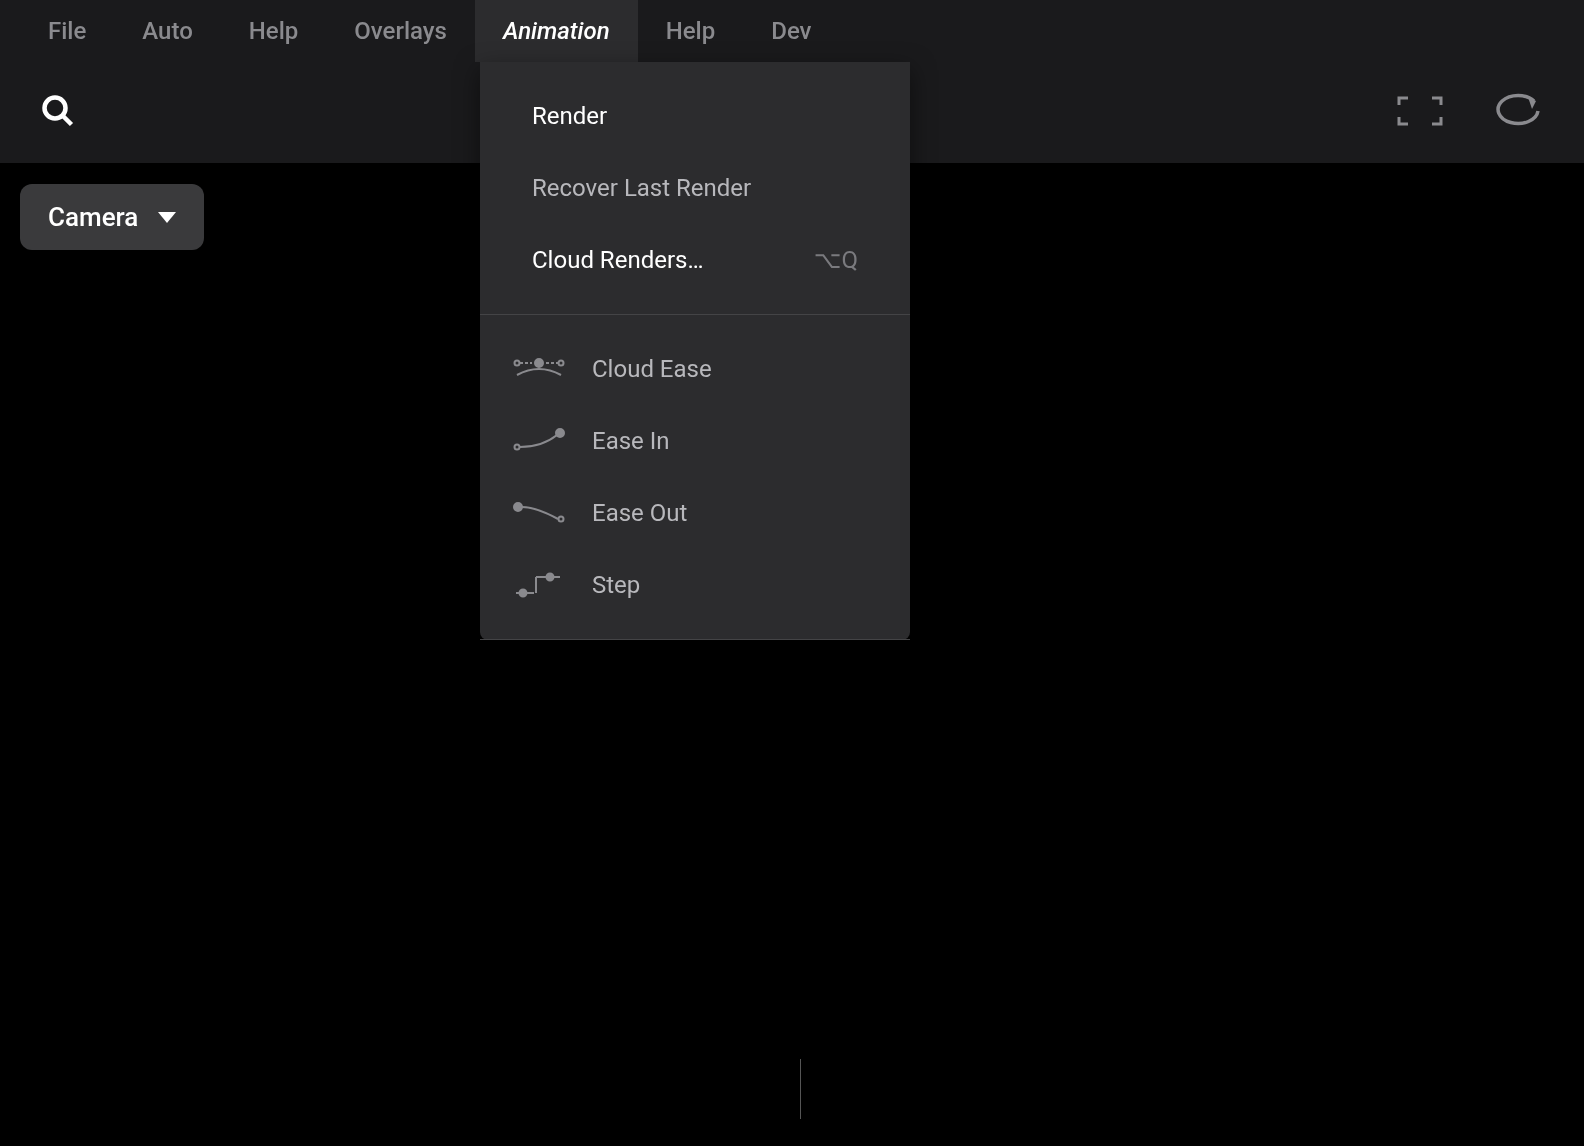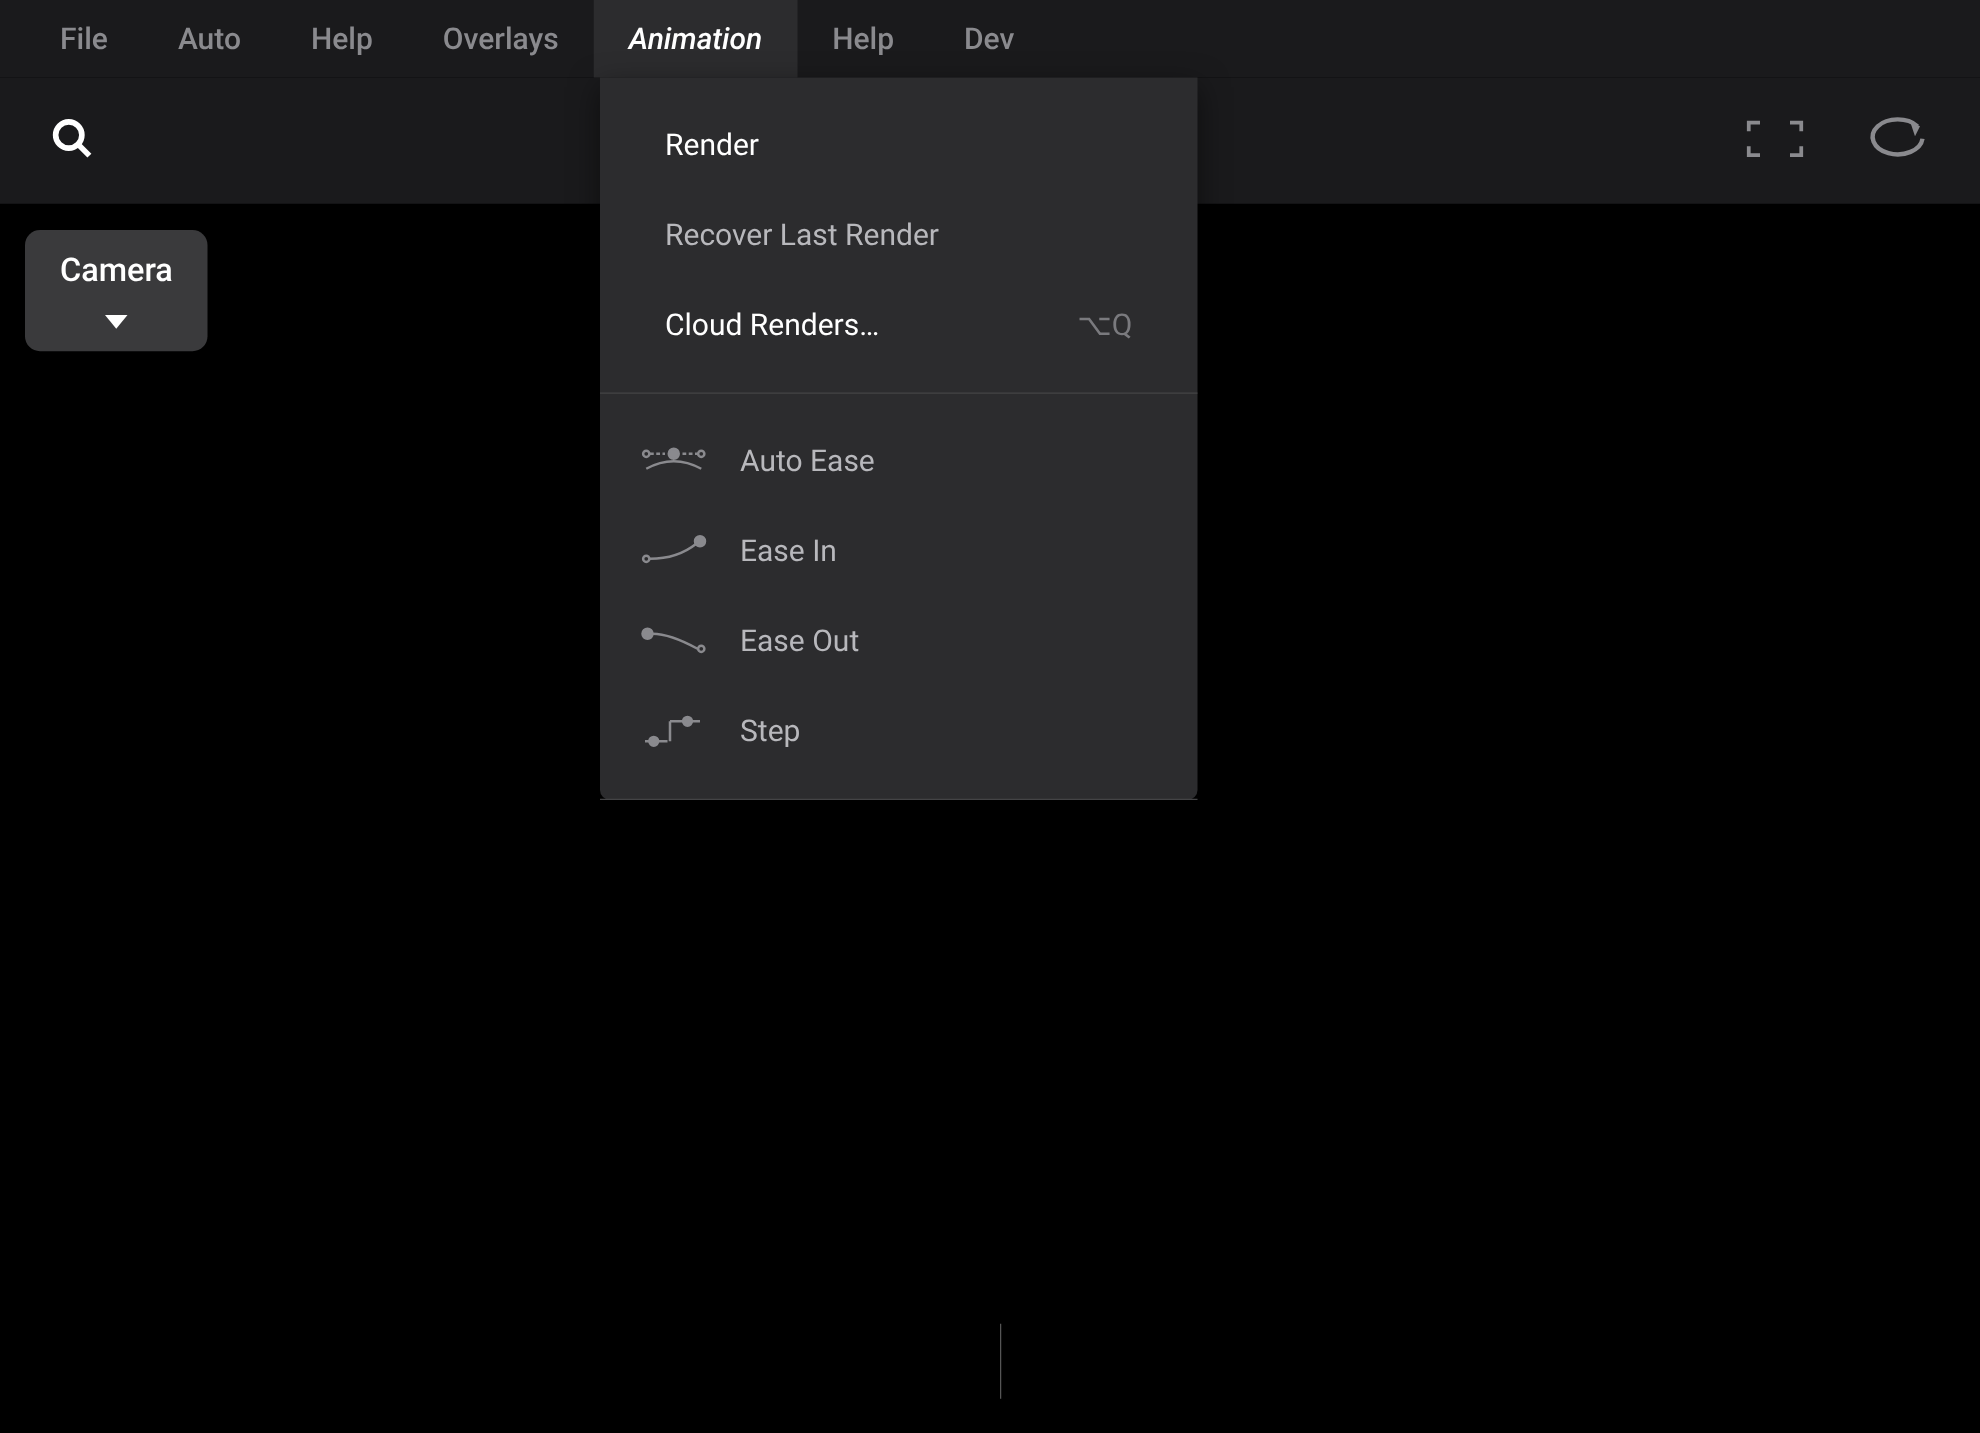--- a/index.html
+++ b/index.html
@@ -76,39 +76,38 @@
       position: absolute;
       top: 20px;
       left: 20px;
       background: #3a3a3c;
       border-radius: 12px;
       padding: 18px 28px;
       display: flex;
       align-items: center;
       gap: 20px;
       cursor: pointer;
-      flex-direction: column;
     }
     .camera-dropdown-label {
       color: #ffffff;
       font-size: 26px;
       font-weight: 500;
     }
     .camera-dropdown .chevron-down {
       width: 0;
       height: 0;
       border-left: 9px solid transparent;
       border-right: 9px solid transparent;
       border-top: 11px solid #ffffff;
     }
     .dropdown-menu {
       position: absolute;
       top: 62px;
       left: 480px;
-      width: 478px;
+      width: 430px;
       background: #2c2c2e;
       border-radius: 0 0 8px 8px;
       box-shadow: 0 8px 24px rgba(0,0,0,0.5);
       z-index: 100;
     }
     .dropdown-section {
       padding: 18px 0;
     }
     .dropdown-divider {
       height: 1px;
@@ -245,21 +244,21 @@
       <span class="ease-icon">
         <svg viewBox="0 0 54 28" fill="none" stroke="#8a8a8e" stroke-width="2">
           <circle cx="5" cy="8" r="2.5" fill="none"></circle>
           <line x1="8" y1="8" x2="20" y2="8" stroke-dasharray="3,2"></line>
           <circle cx="27" cy="8" r="4" fill="#8a8a8e"></circle>
           <line x1="34" y1="8" x2="46" y2="8" stroke-dasharray="3,2"></line>
           <circle cx="49" cy="8" r="2.5" fill="none"></circle>
           <path d="M5 20 Q 27 8 49 20" stroke-width="2"></path>
         </svg>
       </span>
-      <span class="dropdown-item-label">Auto Ease</span>
+      <span class="dropdown-item-label">Cloud Ease</span>
     </div>
     <div class="dropdown-item-with-icon">
       <span class="ease-icon">
         <svg viewBox="0 0 54 28" fill="none" stroke="#8a8a8e" stroke-width="2">
           <circle cx="5" cy="20" r="2.5" fill="none"></circle>
           <path d="M8 20 Q 30 20 45 8"></path>
           <circle cx="48" cy="6" r="4" fill="#8a8a8e"></circle>
         </svg>
       </span>
       <span class="dropdown-item-label">Ease In</span>

